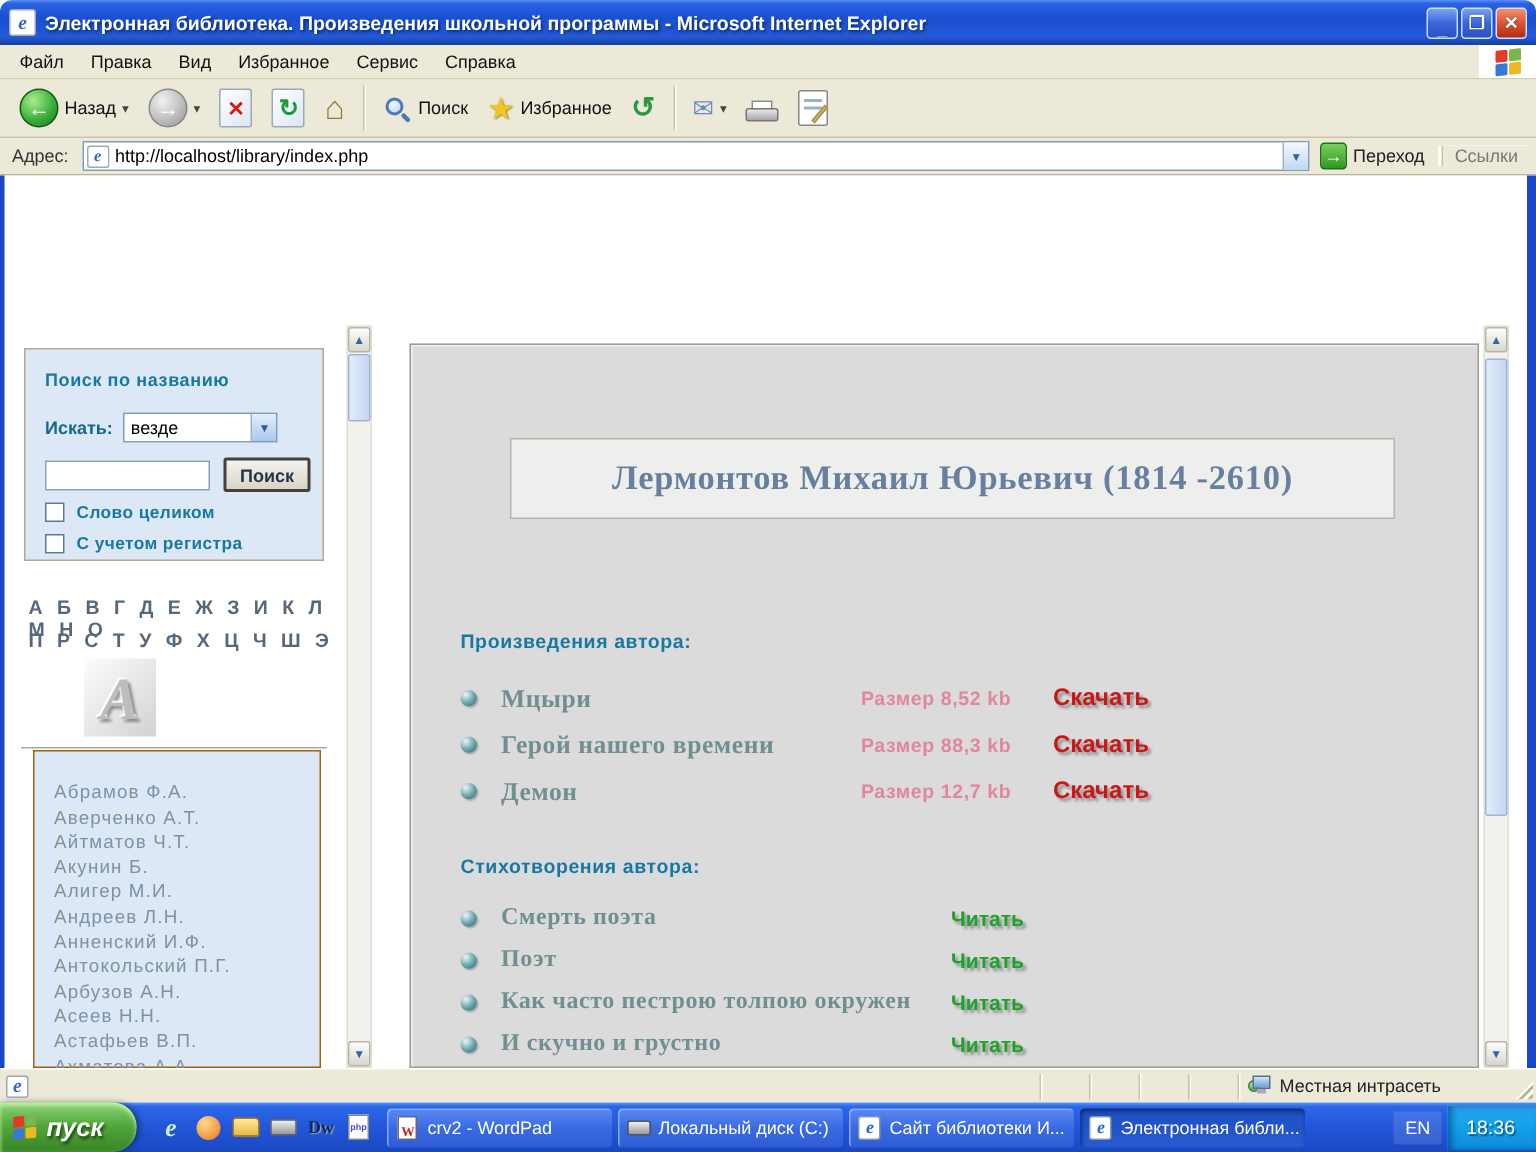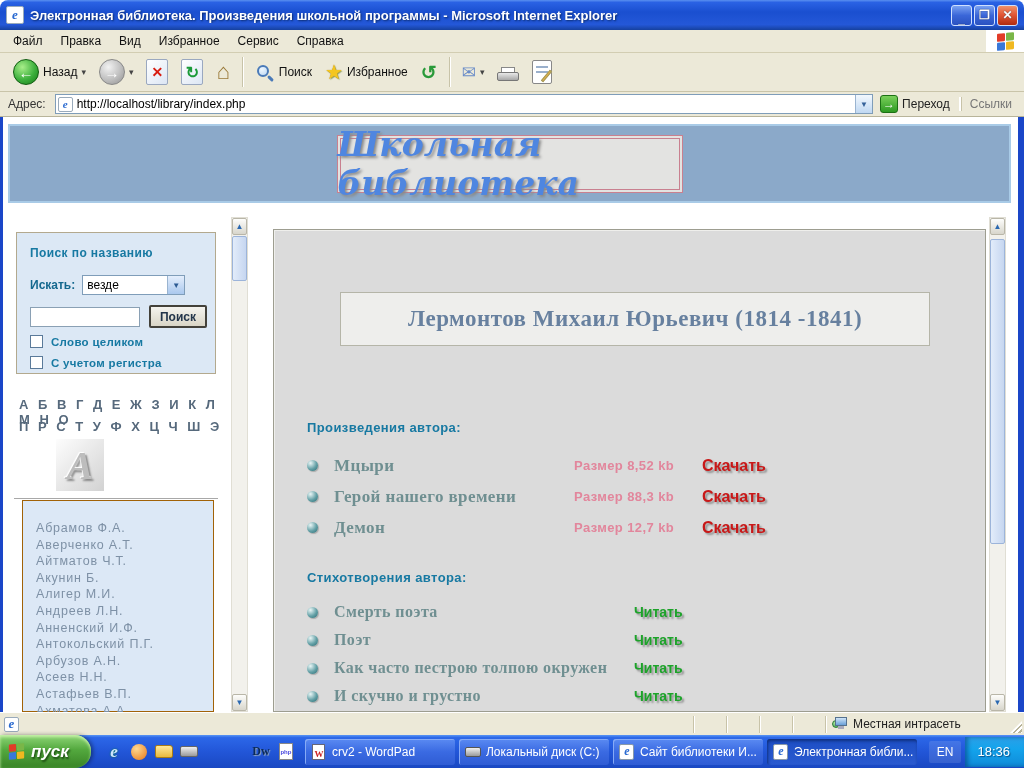--- a/index.html
+++ b/index.html
@@ -172,21 +172,21 @@
     background:linear-gradient(to bottom,#8ed677 0%,#53a83e 45%,#3d8a2a 90%);
     box-shadow:inset 0 2px 3px #c6f0a8, 2px 0 4px rgba(0,0,0,.4); display:flex; align-items:center; gap:6px; }
   .startbtn .stxt { color:#fff; font:italic bold 17px "Liberation Sans",sans-serif; text-shadow:1px 2px 2px #1a4a10; }
   .startbtn .winflag { transform:skewY(-6deg) scale(.9); }
   .ql { display:flex; align-items:center; gap:7px; padding:0 10px 0 14px; }
   .ql-ico { width:18px; height:18px; display:flex; align-items:center; justify-content:center; font-size:13px; border-radius:3px; }
   .ql-ie { color:#cfe4ff; font:italic bold 17px "Liberation Serif",serif; text-shadow:0 0 2px #083; }
   .ql-mp { background:radial-gradient(circle at 35% 30%,#ffd890,#e87818); border-radius:50%; width:16px; height:16px; }
   .ql-fold { width:18px; height:13px; background:linear-gradient(#ffe89a,#e8b93e); border:1px solid #a87c18; border-radius:2px 3px 2px 2px; }
   .ql-drv { width:18px; height:11px; background:linear-gradient(#f0f0f0,#9a9a9a); border:1px solid #666; border-radius:2px; }
-  .ql-dw { color:#0a2a5a; font:bold 12px "Liberation Serif",serif; text-shadow:1px 1px 1px #9ab;margin-left:47px; }
+  .ql-dw { color:#0a2a5a; font:bold 12px "Liberation Serif",serif; text-shadow:1px 1px 1px #9ab; }
   .ql-php { width:14px; height:17px; background:#fff; border:1px solid #888; font:bold 6px "Liberation Sans",sans-serif;
     color:#4a4ae0; display:flex; align-items:center; justify-content:center; }
   .tasks { flex:1; display:flex; align-items:center; gap:4px; padding-right:6px; }
   .task { width:150px; height:26px; border-radius:3px; display:flex; align-items:center; gap:5px; padding:0 6px;
     background:linear-gradient(#5a8af2,#3a6ae2 50%,#2f5cd4); box-shadow:inset 1px 1px 0 #86aaf6; color:#fff; font-size:12px;
     white-space:nowrap; overflow:hidden; }
   .task.active { background:linear-gradient(#1d4ec4,#2a5ad0); box-shadow:inset 1px 2px 3px #10307e; }
   .task .ticon { flex:0 0 16px; height:16px; display:flex; align-items:center; justify-content:center; }
   .wp-ico { width:13px; height:16px; background:#fff; border:1px solid #667; font:bold 9px "Liberation Serif",serif; color:#c22; display:flex; align-items:flex-end; justify-content:center; }
   .drv-ico { width:16px; height:10px; background:linear-gradient(#f0f0f0,#9a9a9a); border:1px solid #555; border-radius:2px; }
@@ -314,25 +314,20 @@
       <div class="goicon">
           <span>→</span>
         </div>
       <span>Переход</span>
     </div>
     <span class="linkslbl">Ссылки</span>
   </div>
 
   <div class="viewport">
 
-    <div class="banner">
-      <div class="titlebox">
-        <span class="site-title">Школьная библиотека</span>
-      </div>
-    </div>
 
     <div class="sidebar">
       <div class="searchpanel">
         <div class="sp-head">Поиск по названию</div>
         <div class="sp-row2">
           <span class="sp-lbl">Искать:</span>
           <div class="xpselect">
             <span class="val">везде</span>
             <div class="btn">
                 <span>▼</span>
@@ -377,21 +372,21 @@
           <span>▲</span>
         </div>
       <div class="sc-thumb"></div>
       <div class="sc-btn down">
           <span>▼</span>
         </div>
     </div>
 
     <div class="main">
       <div class="authorbox">
-        <span class="atitle">Лермонтов Михаил Юрьевич (1814 -1841)</span>
+        <span class="atitle">Лермонтов Михаил Юрьевич (1814 -2610)</span>
       </div>
 
       <div class="secthead works">Произведения автора:</div>
       <div class="rows works">
         <div class="row">
           <div class="ball"></div>
           <span class="btitle">Мцыри</span>
           <span class="bsize">Размер 8,52 kb</span>
           <span class="dl">Скачать</span>
         </div>

